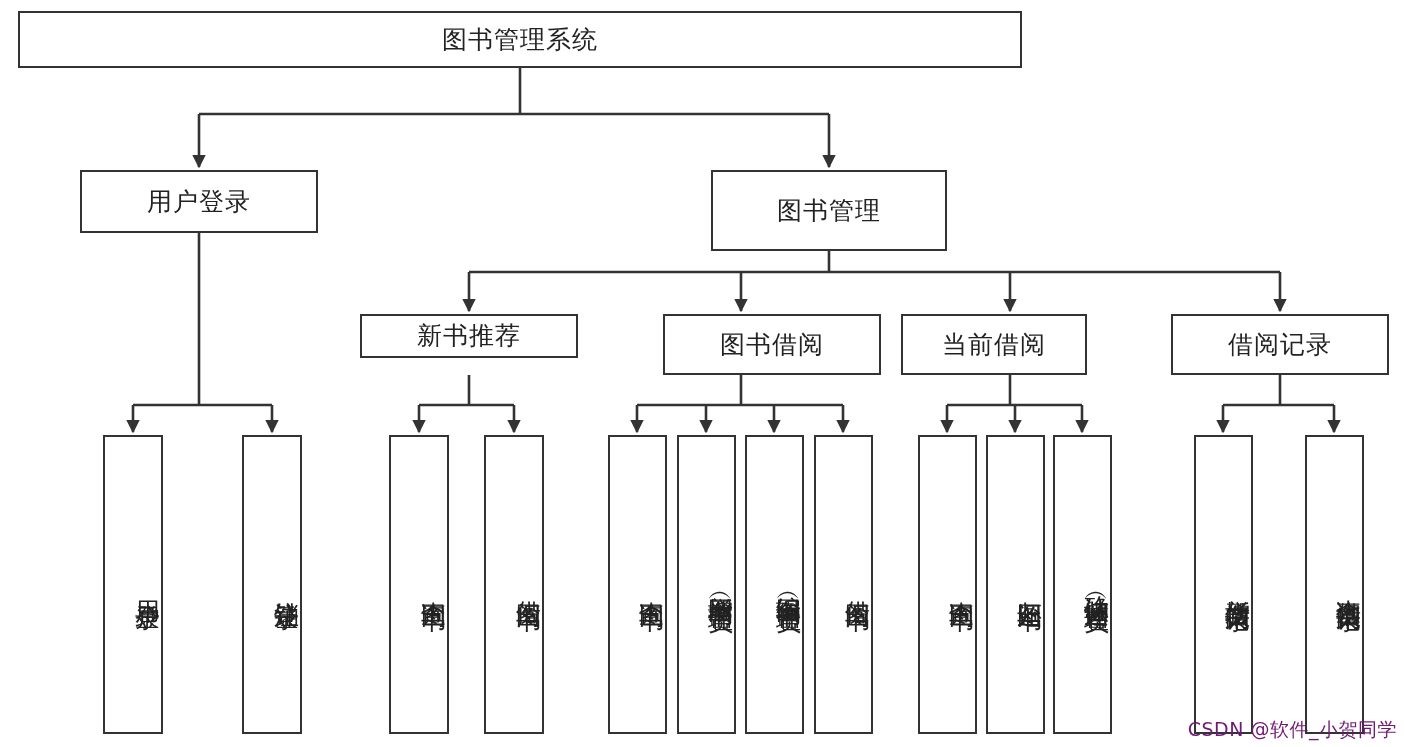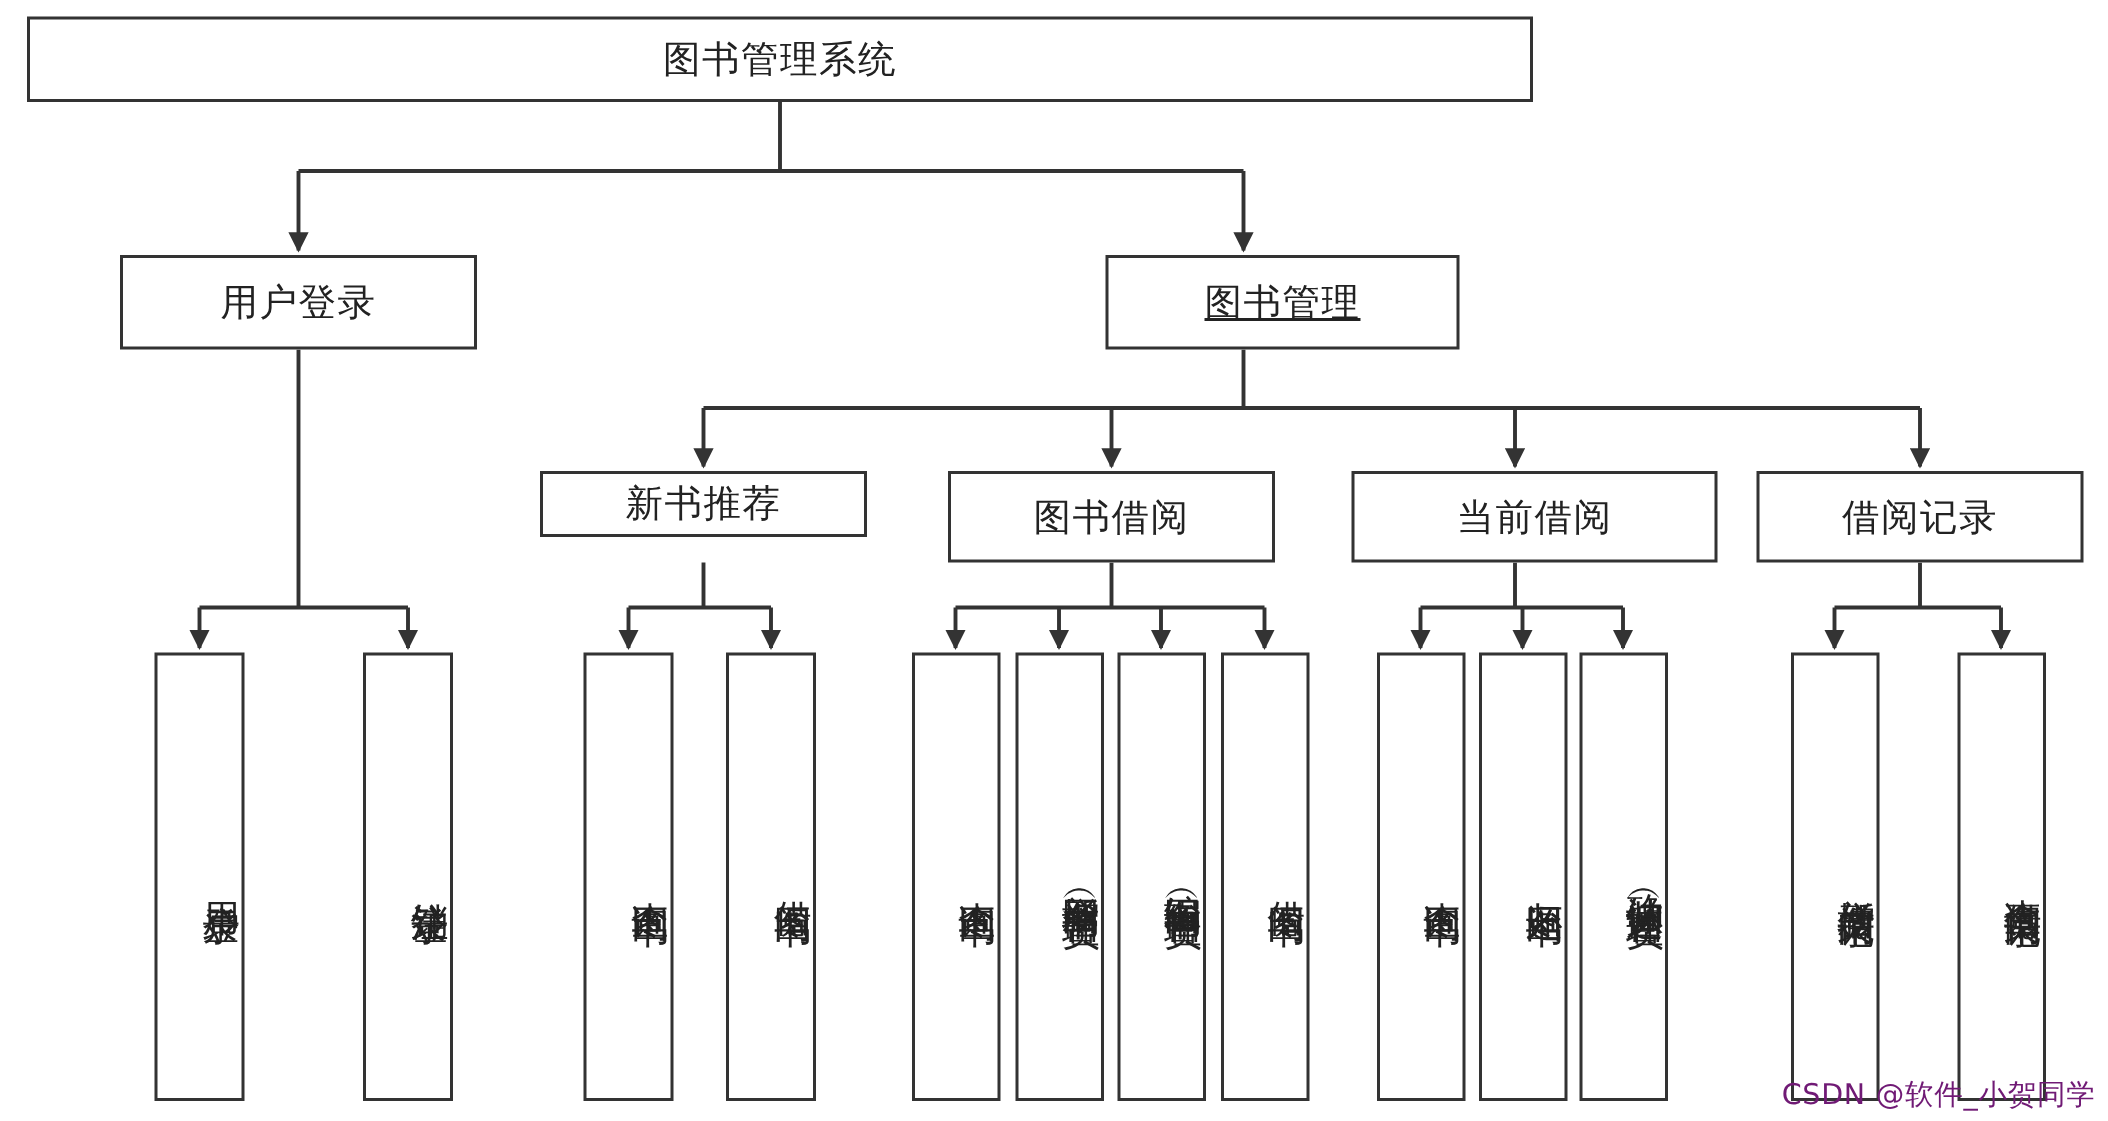--- a/index.html
+++ b/index.html
@@ -120,30 +120,30 @@
       </g>
   </svg>
 
   <div id="nodes-layer">
       <div class="node node-h node-root" style="left: 18px; top: 11px; width: 1004px; height: 57px;">
         <span>图书管理系统</span>
       </div>
       <div class="node node-h" style="left: 80px; top: 170px; width: 238px; height: 63px;">
         <span>用户登录</span>
       </div>
-      <div class="node node-h" style="left: 737px; top: 170px; width: 236px; height: 63px; text-decoration: underline;">
+      <div class="node node-h" style="left: 711px; top: 170px; width: 236px; height: 81px;">
         <span>图书管理</span>
       </div>
       <div class="node node-h" style="left: 360px; top: 314px; width: 218px; height: 44px;">
         <span>新书推荐</span>
       </div>
-      <div class="node node-h" style="left: 632px; top: 314px; width: 218px; height: 61px;">
+      <div class="node node-h" style="left: 663px; top: 314px; width: 218px; height: 61px;">
         <span>图书借阅</span>
       </div>
-      <div class="node node-h" style="left: 901px; top: 314px; width: 244px; height: 61px;">
+      <div class="node node-h" style="left: 901px; top: 314px; width: 186px; height: 61px;">
         <span>当前借阅</span>
       </div>
       <div class="node node-h" style="left: 1171px; top: 314px; width: 218px; height: 61px; justify-content: center;">
         <span>借阅记录</span>
       </div>
       <div class="node node-v" style="left: 103px; top: 435px; width: 60px; height: 299px;">
         <span class="vtext">用户登录</span>
       </div>
       <div class="node node-v" style="left: 242px; top: 435px; width: 60px; height: 299px;">
         <span class="vtext">注销登录</span>

